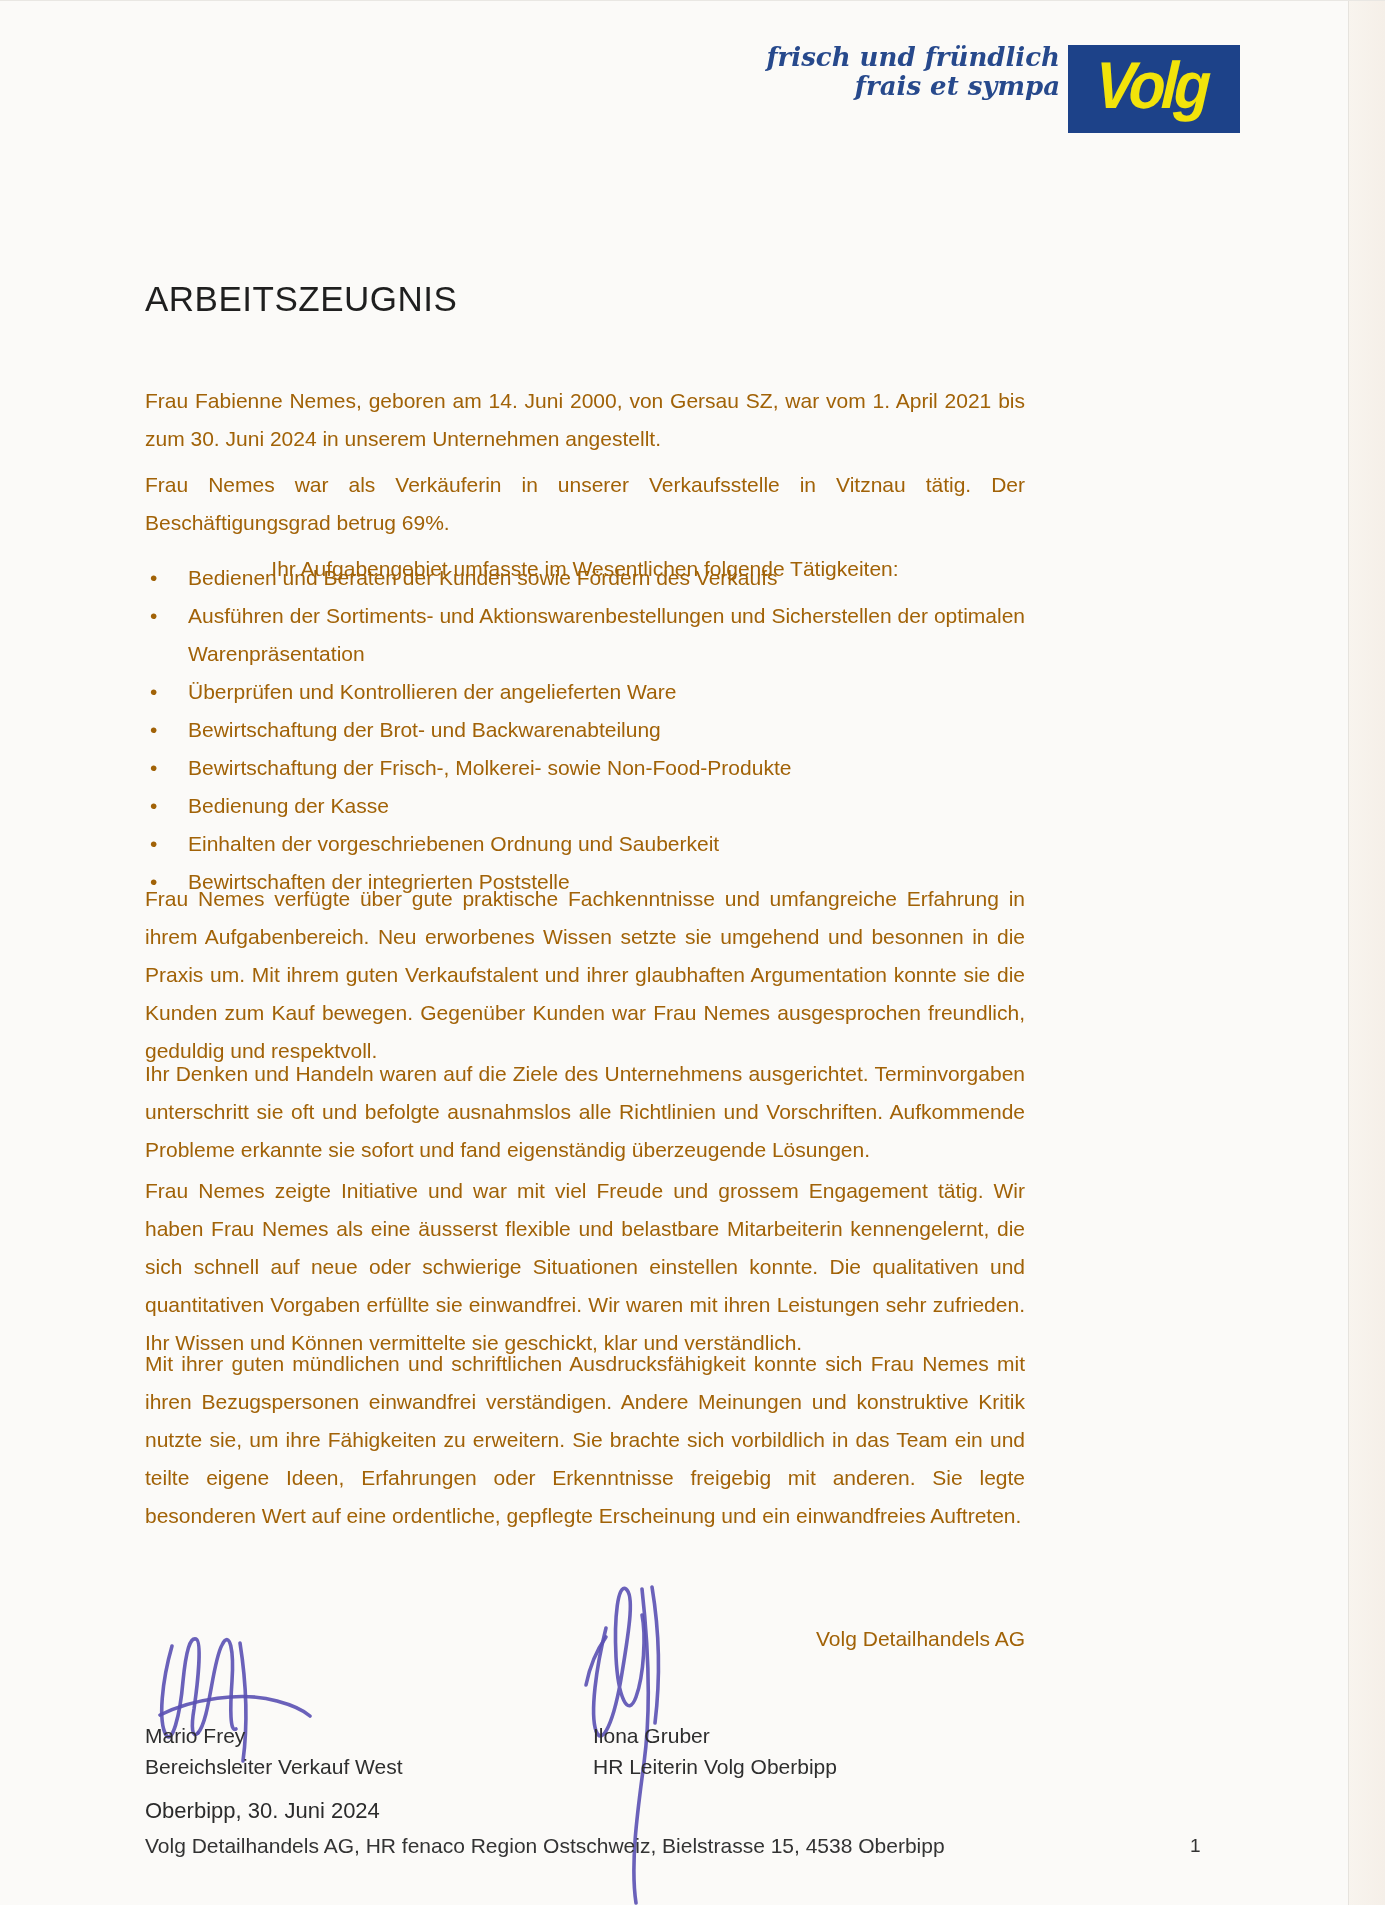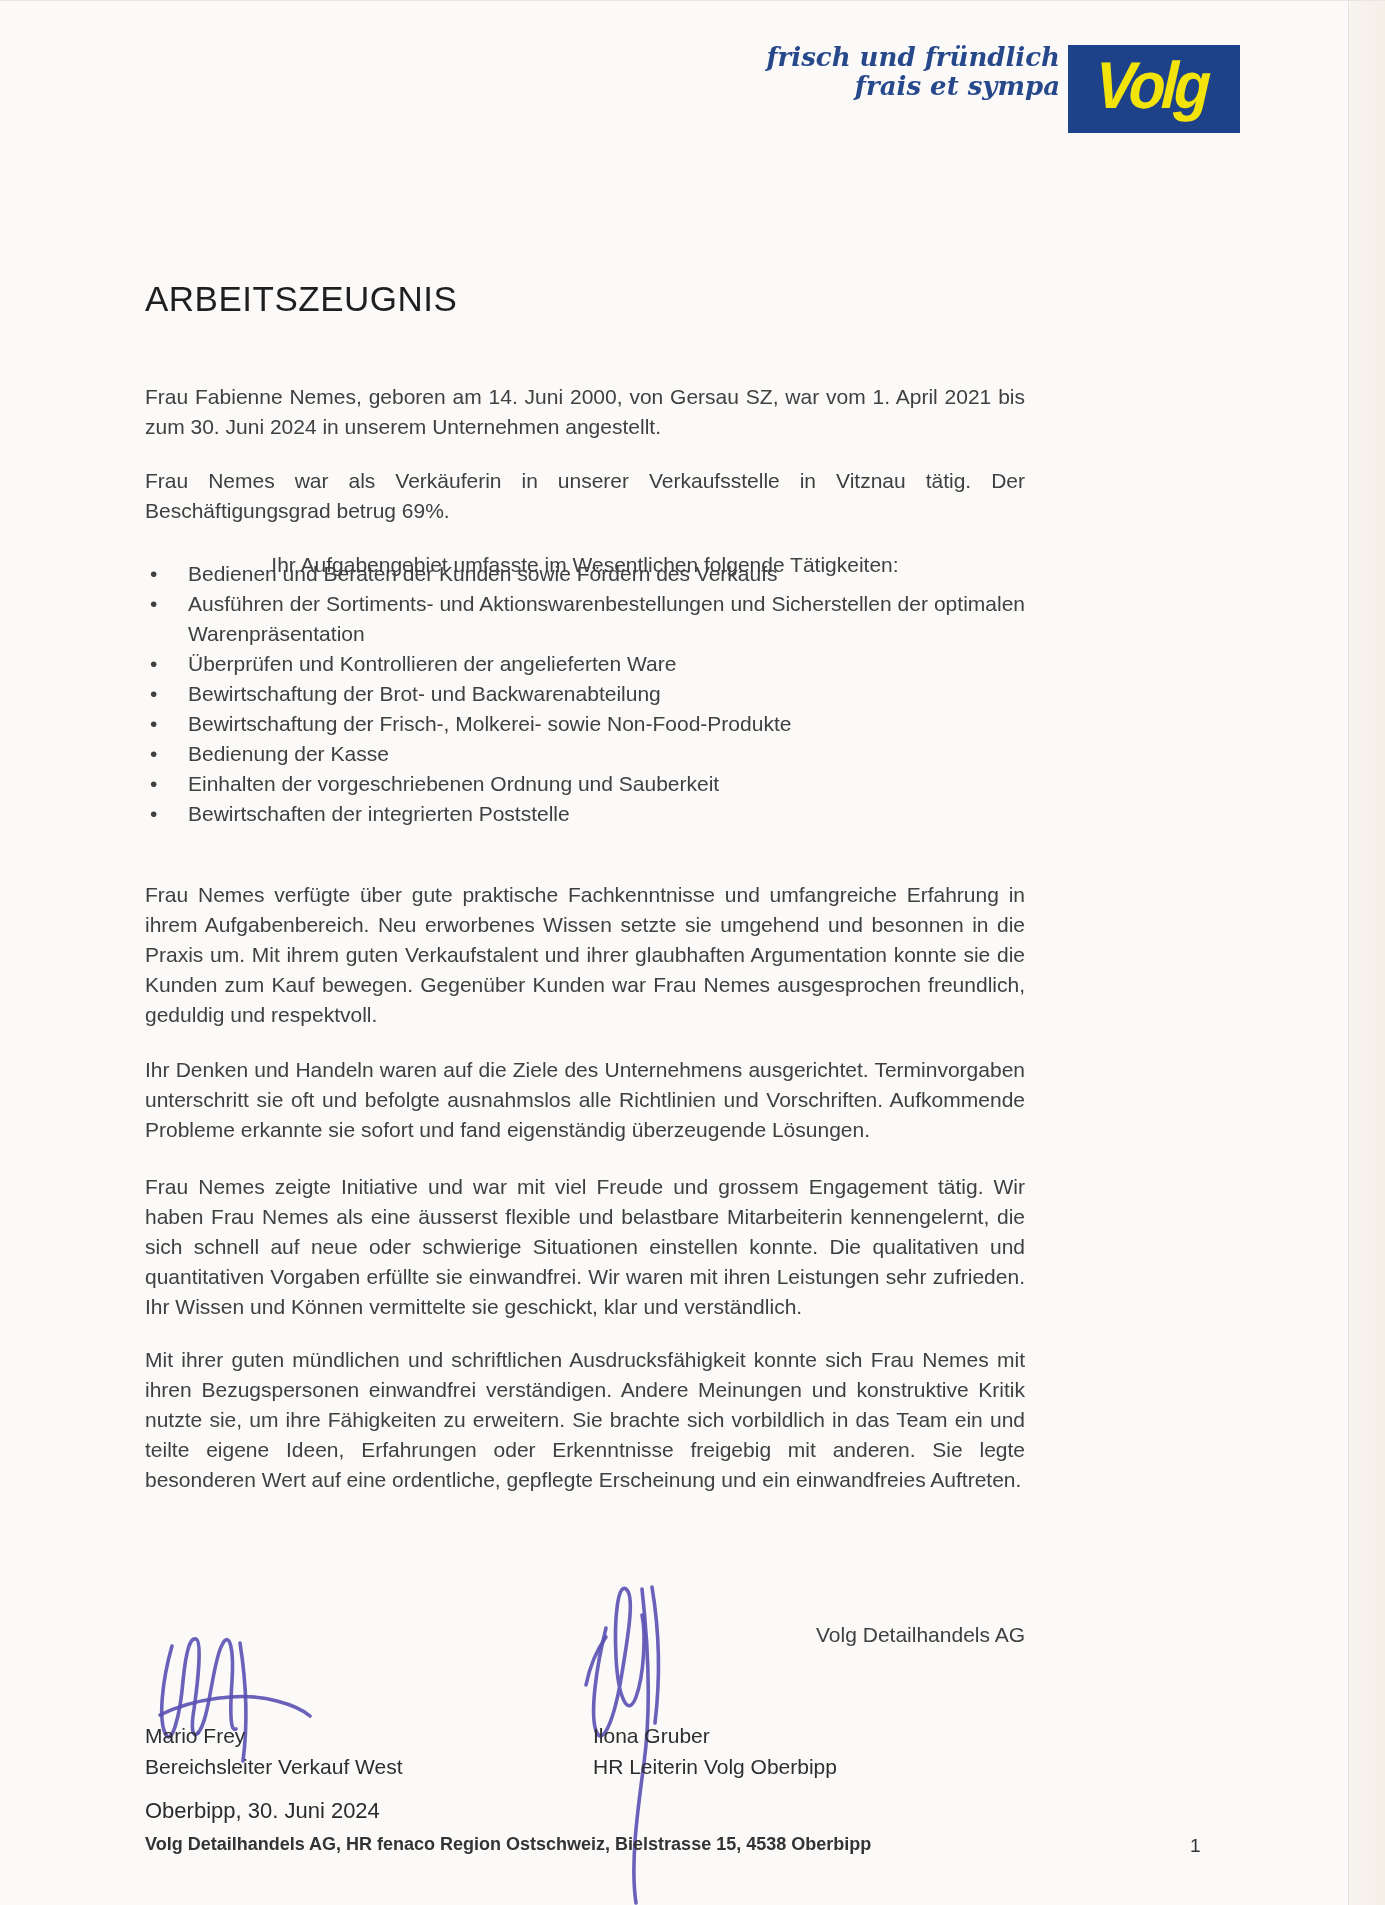--- a/index.html
+++ b/index.html
@@ -36,24 +36,24 @@
     font-size:60px; letter-spacing:-4px;
     transform:scaleY(1.1) skewX(-3deg);
     padding-bottom:8px; padding-right:6px;
   }
   .doc-title {
     position:absolute; left:145px; top:278px;
     font-size:35px; letter-spacing:0.5px; color:#1f1f1f;
   }
   .body-block {
     position:absolute; left:145px; width:880px;
-    font-size:21px; line-height:30px;
+    font-size:21px; line-height:38px;
     text-align:justify;
     hyphens:manual; -webkit-hyphens:manual;
-    color:#404040;
+    color:#a16207;
   }
   ul.tasks { list-style:none; margin:0; padding:0; }
   ul.tasks li {
     position:relative; padding-left:43px;
     text-align:justify;
   }
   ul.tasks li::before {
     content:"\2022";
     position:absolute; left:5px; top:0;
     font-size:21px;
@@ -64,21 +64,21 @@
   .sig-name-block {
     position:absolute; width:420px;
     font-size:21px; line-height:31px; color:#2e2e2e;
   }
   .place-date {
     position:absolute; left:145px; top:1797px;
     font-size:22px; color:#2b2b2b;
   }
   .footer-line {
     position:absolute; left:145px; top:1833px; width:900px;
-    font-size:18px; color:#333;font-weight:bold;
+    font-size:21px; color:#333;
   }
   .page-number {
     position:absolute; left:1190px; top:1834px;
     font-size:19px; color:#333;
   }
 </style>
 </head>
 <body>
 
 <div class="page">

